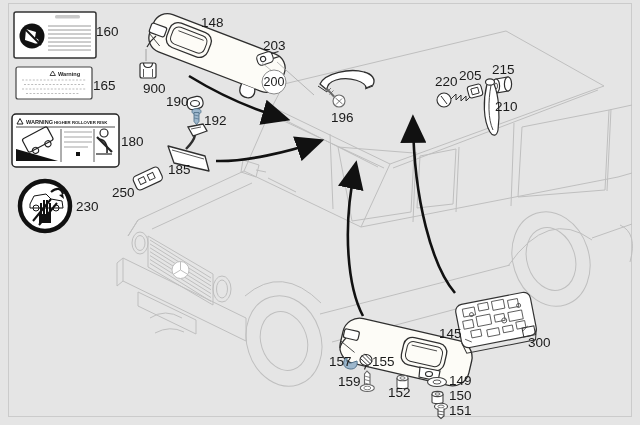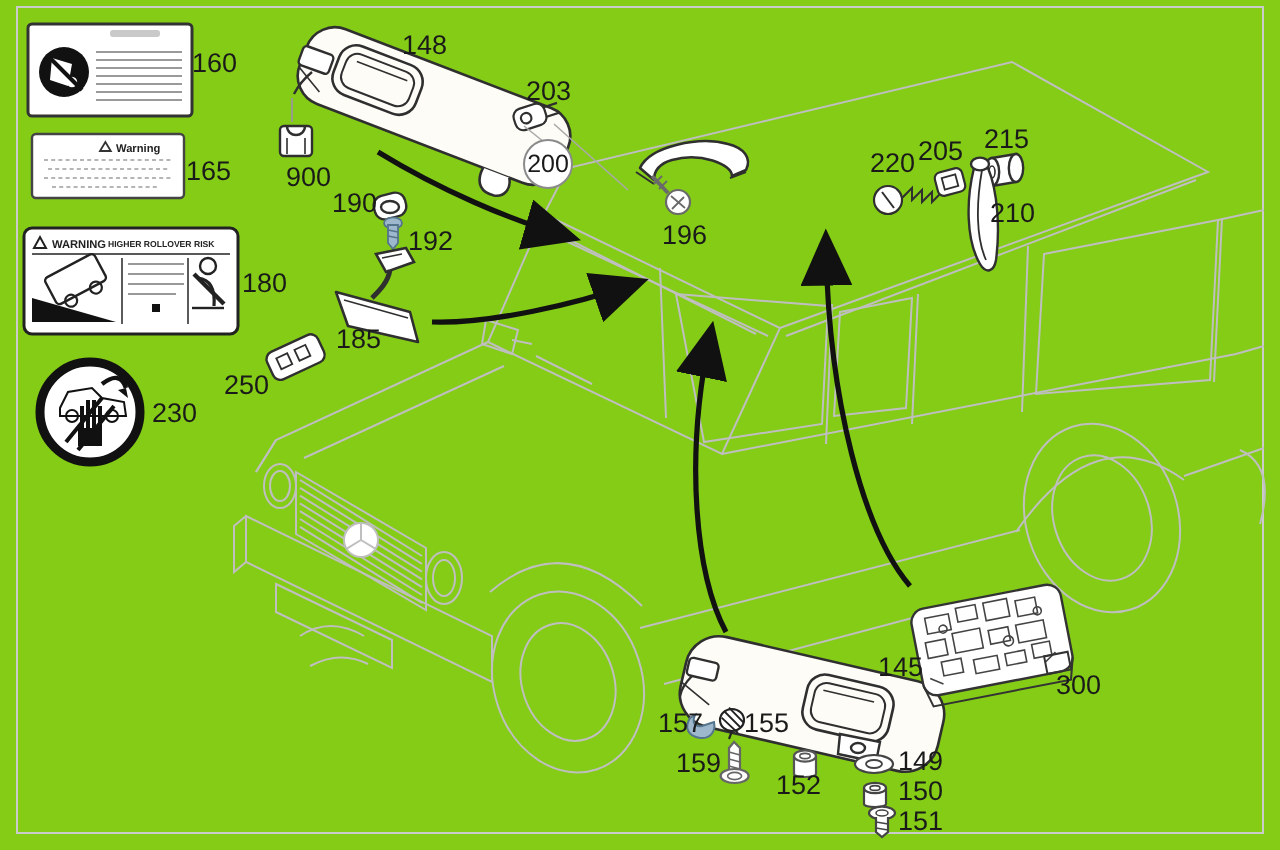--- a/index.html
+++ b/index.html
@@ -1,16 +1,16 @@
 <!DOCTYPE html>
 <html><head>
 <meta charset="utf-8">
 <style>
   html,body{margin:0;padding:0;background:#ffffff;}
-  #stage{position:relative;width:640px;height:425px;background:#84cc16;overflow:hidden;}
+  #stage{position:relative;width:640px;height:425px;background:#e5e5e5;overflow:hidden;}
   svg{position:absolute;left:0;top:0;}
   text{font-family:"Liberation Sans","DejaVu Sans",sans-serif;font-size:13.5px;fill:#1a1a1a;}
   text.small-head{font-size:5.6px;font-weight:bold;fill:#222;}
   text.tiny-head{font-size:4.3px;font-weight:bold;fill:#222;}
   text.balloon{font-size:12.5px;}
 </style>
 </head>
 <body>
 
 <div id="stage">

